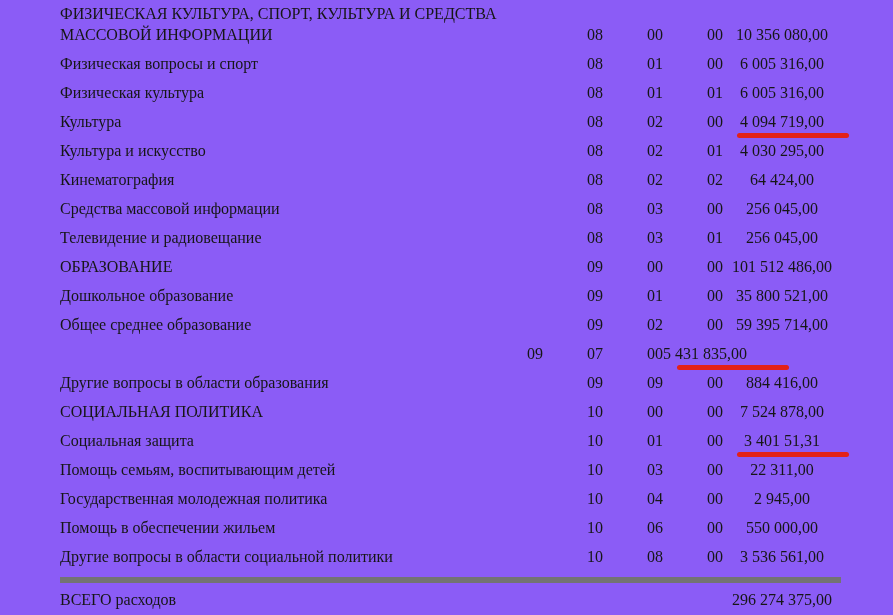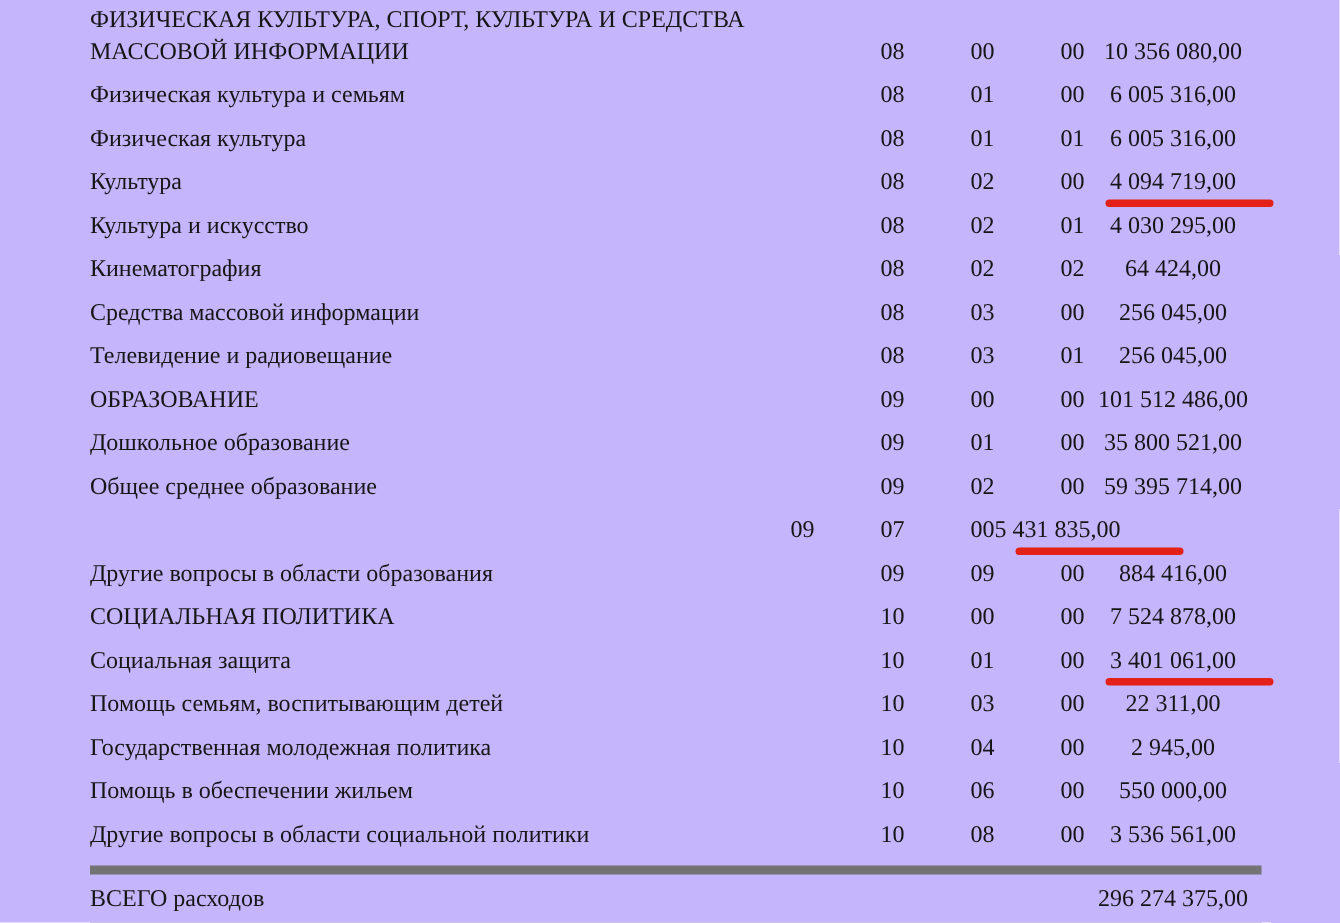--- a/index.html
+++ b/index.html
@@ -4,21 +4,21 @@
 <style>
   html, body {
     margin: 0;
     padding: 0;
     background: #ffffff;
   }
   .doc {
     position: relative;
     width: 893px;
     height: 615px;
-    background: #c4b5fd;
+    background: #8b5cf6;
     font-family: "Liberation Serif", "DejaVu Serif", serif;
     font-size: 16px;
     color: #161616;
     overflow: hidden;
     box-sizing: border-box;
   }
   .budget-table {
     padding: 3px 52px 0 60px;
   }
   .row {
@@ -71,21 +71,21 @@
         <div class="cell code c1">08</div>
         <div class="cell code c2">00</div>
         <div class="cell code c3">00</div>
         <div class="cell amount">
           <span class="amt-text">10 356 080,00</span>
           
         </div>
       </div>
 
       <div class="row">
-        <div class="cell name">Физическая культура и семьям</div>
+        <div class="cell name">Физическая вопросы и спорт</div>
         <div class="cell code c1">08</div>
         <div class="cell code c2">01</div>
         <div class="cell code c3">00</div>
         <div class="cell amount">
           <span class="amt-text">6 005 316,00</span>
           
         </div>
       </div>
 
       <div class="row">
@@ -218,21 +218,21 @@
           
         </div>
       </div>
 
       <div class="row">
         <div class="cell name">Социальная защита</div>
         <div class="cell code c1">10</div>
         <div class="cell code c2">01</div>
         <div class="cell code c3">00</div>
         <div class="cell amount">
-          <span class="amt-text">3 401 061,00</span>
+          <span class="amt-text">3 401 51,31</span>
           <span class="redline" style="background: rgb(227, 33, 25);"></span>
         </div>
       </div>
 
       <div class="row">
         <div class="cell name">Помощь семьям, воспитывающим детей</div>
         <div class="cell code c1">10</div>
         <div class="cell code c2">03</div>
         <div class="cell code c3">00</div>
         <div class="cell amount">

